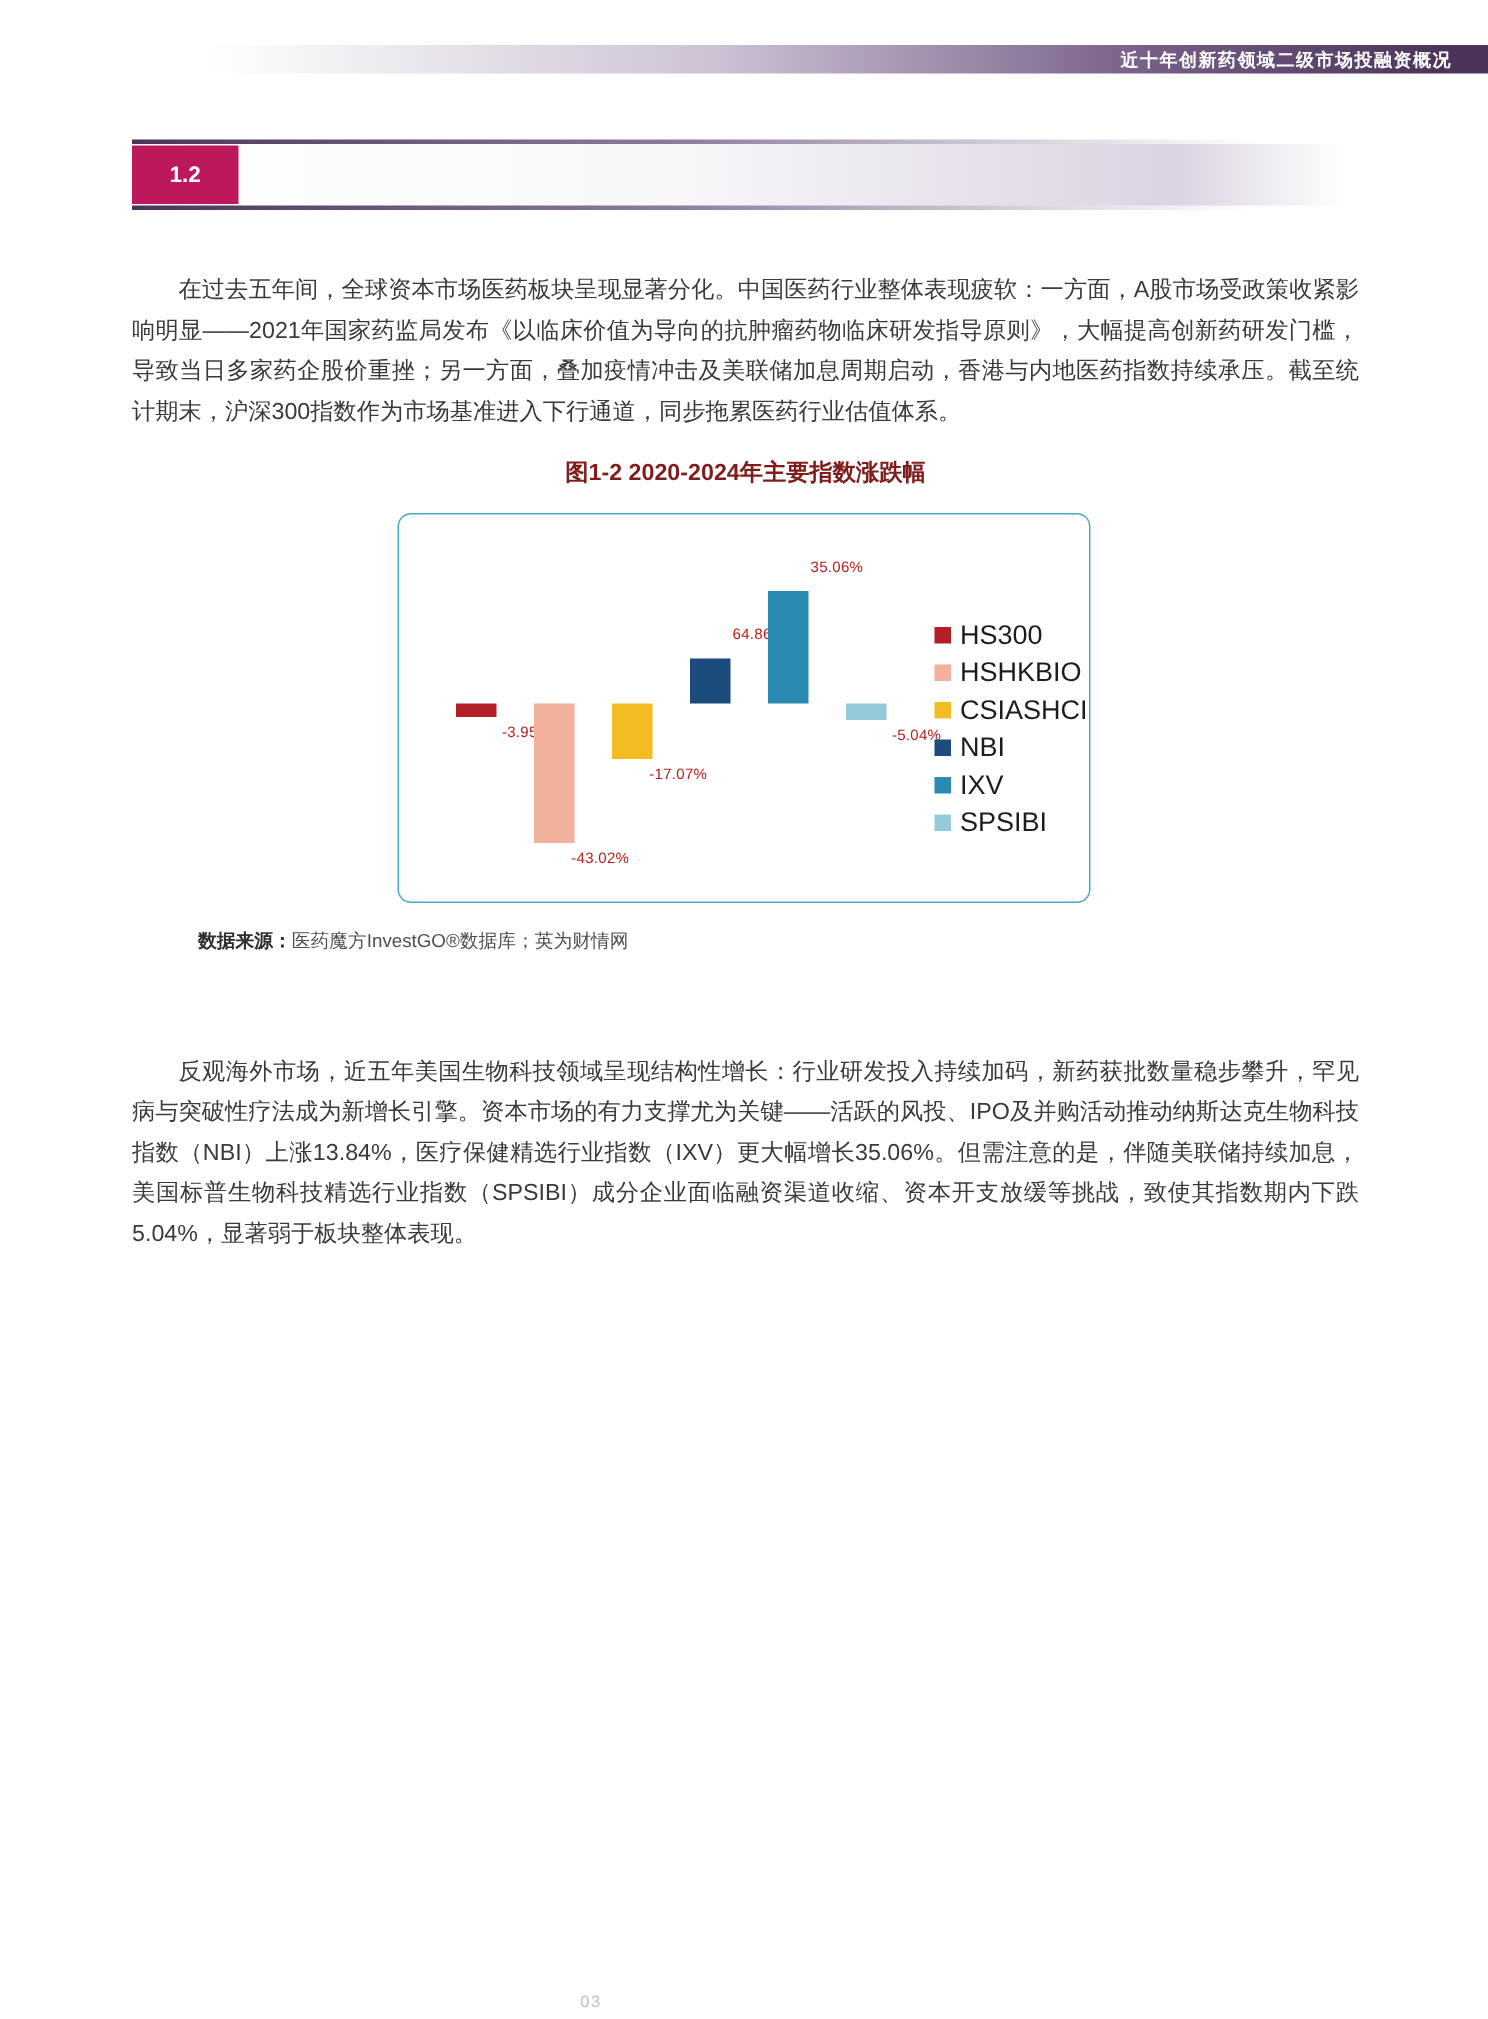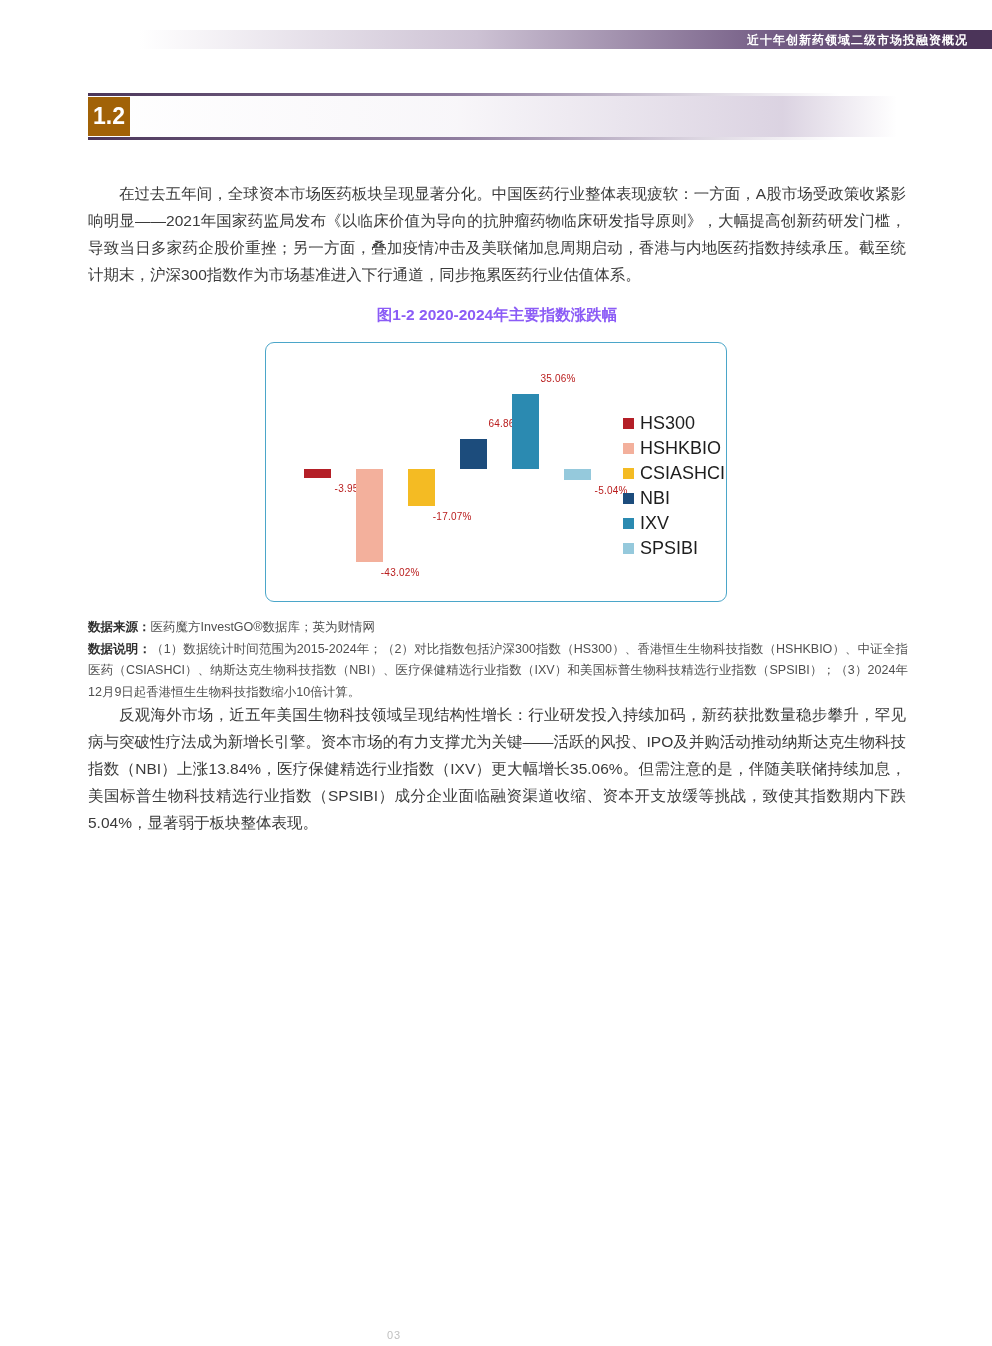--- a/index.html
+++ b/index.html
@@ -24,58 +24,58 @@
     content:""; position:absolute; left:0; right:0; height:3px;
     background:linear-gradient(90deg,#4a3559 0%,#8f7d9f 45%,rgba(157,140,171,0.35) 75%,rgba(157,140,171,0) 92%);
   }
   .section-heading::before { top:0; }
   .section-heading::after { bottom:0; }
   .sec-band {
     position:absolute; top:3px; bottom:3px; left:0; right:0;
     background:linear-gradient(90deg,rgba(255,255,255,0) 0%,rgba(167,146,184,0.08) 45%,rgba(143,117,163,0.32) 85%,rgba(255,255,255,0) 99%);
   }
   .sec-num {
-    position:absolute; top:4px; left:0; width:42px; height:39px;
-    background:#a16207; color:#ffffff; font-size:23px; font-weight:bold;
+    position:absolute; top:4px; left:0; width:71px; height:39px;
+    background:#be185d; color:#ffffff; font-size:15px; font-weight:bold;
     display:flex; align-items:center; justify-content:center; z-index:2;
   }
   .sec-title {
     position:absolute; left:61px; top:0; height:47px; line-height:47px;
     font-size:21px; font-weight:bold; color:#29242e; letter-spacing:0.5px; z-index:2;
   }
   .body-para {
     position:absolute; left:88px; width:818px;
     font-size:15.5px; line-height:27px; text-align:justify;
     text-indent:2em; color:#3a3a3a;
   }
   .para-1 { top:180px; }
   .para-2 { top:701px; }
   .chart-title {
     position:absolute; top:305px; left:88px; width:818px;
-    text-align:center; font-size:15.5px; font-weight:bold; color:#8b5cf6;
+    text-align:center; font-size:15.5px; font-weight:bold; color:#7f1d1d;
   }
   .chart-box {
     position:absolute; left:265px; top:342px; width:462px; height:260px;
     border:1px solid #4ba6c9; border-radius:9px; background:#ffffff;
   }
   .plot { position:absolute; inset:0; }
   .bar { position:absolute; }
   .bar-label {
     position:absolute; width:100px; text-align:right;
     font-size:10px; color:#b91c1c; letter-spacing:0.2px;
   }
   .legend { position:absolute; left:357px; top:68px; }
   .leg-item { display:flex; align-items:center; height:25px; }
   .leg-swatch { width:11px; height:11px; margin-right:6px; flex:0 0 auto; }
   .leg-label { font-size:18px; color:#1d1d1d; }
   .notes {
     position:absolute; left:88px; top:617px; width:820px;
     font-size:12.5px; line-height:21.5px; color:#4f4f4f; text-align:justify;
   }
-  .note-label { font-weight:bold; color:#2e2e2e; }
+  .note-label { font-weight:bold; color:#2e2e2e;margin-left:44px; }
   .page-number {
     position:absolute; top:1285px; left:0; width:788px;
     text-align:center; font-size:11px; color:#c0c0c0; letter-spacing:1px;margin-top:44px;
   }
 </style>
 </head>
 <body>
 
 <div class="top-bar">
   <span>近十年创新药领域二级市场投融资概况</span>
@@ -130,20 +130,17 @@
         <span class="leg-swatch" style="background: rgb(149, 201, 220);"></span>
         <span class="leg-label">SPSIBI</span>
       </div>
     </div>
 </div>
 
 <div class="notes">
   <div class="note-line">
     <span class="note-label">数据来源：</span><span>医药魔方InvestGO®数据库；英为财情网</span>
   </div>
-  <div class="note-line">
-    <span class="note-label">数据说明：</span><span>（1）数据统计时间范围为2015-2024年；（2）对比指数包括沪深300指数（HS300）、香港恒生生物科技指数（HSHKBIO）、中证全指医药（CSIASHCI）、纳斯达克生物科技指数（NBI）、医疗保健精选行业指数（IXV）和美国标普生物科技精选行业指数（SPSIBI）；（3）2024年12月9日起香港恒生生物科技指数缩小10倍计算。</span>
-  </div>
 </div>
 
 <p class="body-para para-2">反观海外市场，近五年美国生物科技领域呈现结构性增长：行业研发投入持续加码，新药获批数量稳步攀升，罕见病与突破性疗法成为新增长引擎。资本市场的有力支撑尤为关键——活跃的风投、IPO及并购活动推动纳斯达克生物科技指数（NBI）上涨13.84%，医疗保健精选行业指数（IXV）更大幅增长35.06%。但需注意的是，伴随美联储持续加息，美国标普生物科技精选行业指数（SPSIBI）成分企业面临融资渠道收缩、资本开支放缓等挑战，致使其指数期内下跌5.04%，显著弱于板块整体表现。</p>
 
 <div class="page-number">03</div>
 
 </body></html>

